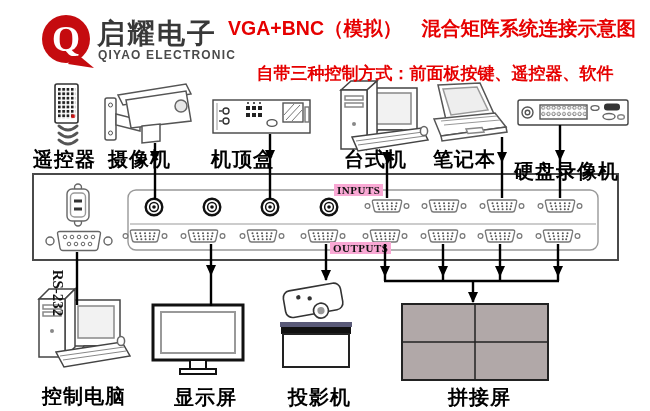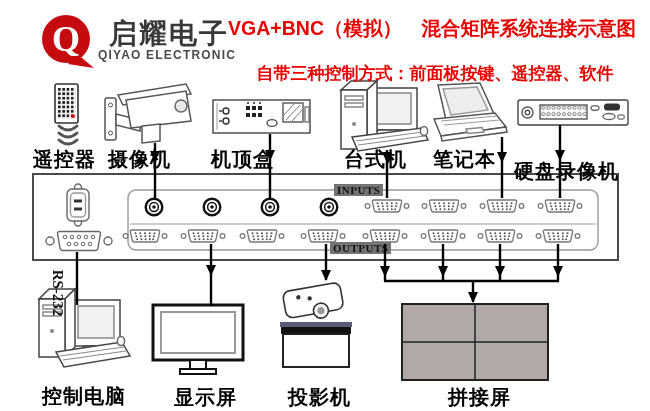--- a/index.html
+++ b/index.html
@@ -4,23 +4,23 @@
 <style>
   html,body{margin:0;padding:0;background:#fff;}
   .stage{position:relative;width:650px;height:411px;background:#fff;overflow:hidden;
          font-family:"Liberation Sans","DejaVu Sans",sans-serif;}
   .layer{position:absolute;left:0;top:0;}
   .lbl{position:absolute;font-weight:bold;color:#000;white-space:nowrap;
        font-family:"Liberation Sans","DejaVu Sans",sans-serif;}
   .devlbl{font-size:20px;letter-spacing:1px;}
   .title1{left:216px;top:15px;width:420px;text-align:right;font-size:19.5px;color:#e60000;}
   .title2{left:225px;top:43px;width:420px;text-align:center;font-size:17px;color:#e60000;margin-top:19px;}
-  .logo-cn{left:97px;top:15px;font-size:28px;color:#383838;letter-spacing:2px;margin-left:12px;}
+  .logo-cn{left:97px;top:15px;font-size:28px;color:#383838;letter-spacing:2px;}
   .logo-en{left:98px;top:48px;font-size:12px;color:#4a4a4a;letter-spacing:1.2px;}
-  .io-lbl{background:#737373;padding:0 3px;font-family:"Liberation Serif","DejaVu Serif",serif;
+  .io-lbl{background:#f9a8d4;padding:0 3px;font-family:"Liberation Serif","DejaVu Serif",serif;
           font-size:11px;letter-spacing:0.5px;font-weight:bold;color:#111;}
   .rs232{left:27px;top:285px;width:62px;height:16px;text-align:center;
          font-family:"Liberation Serif","DejaVu Serif",serif;font-size:15px;
          transform:rotate(90deg);color:#111;}
   svg{display:block;}
 </style>
 </head>
 <body>
 
 <div class="stage">

